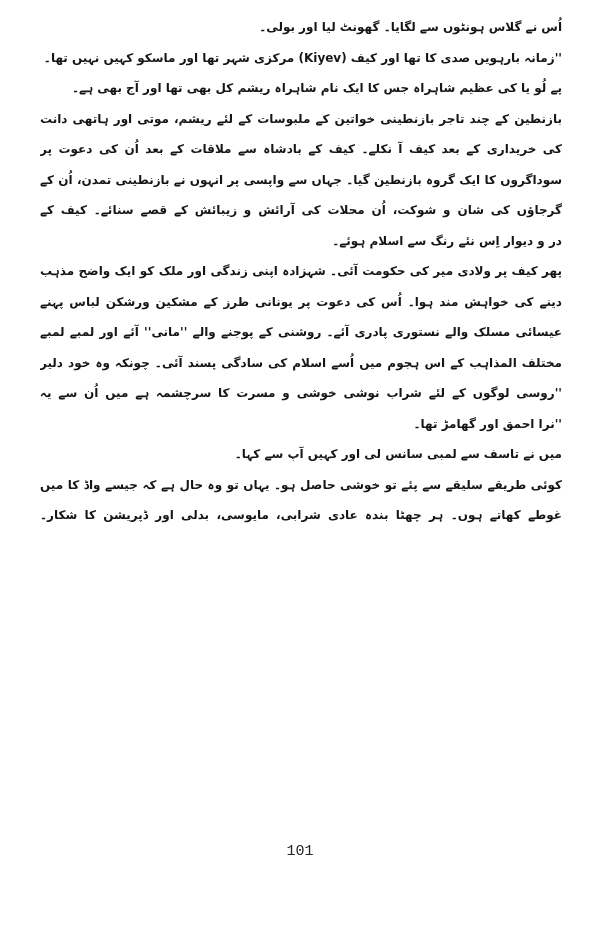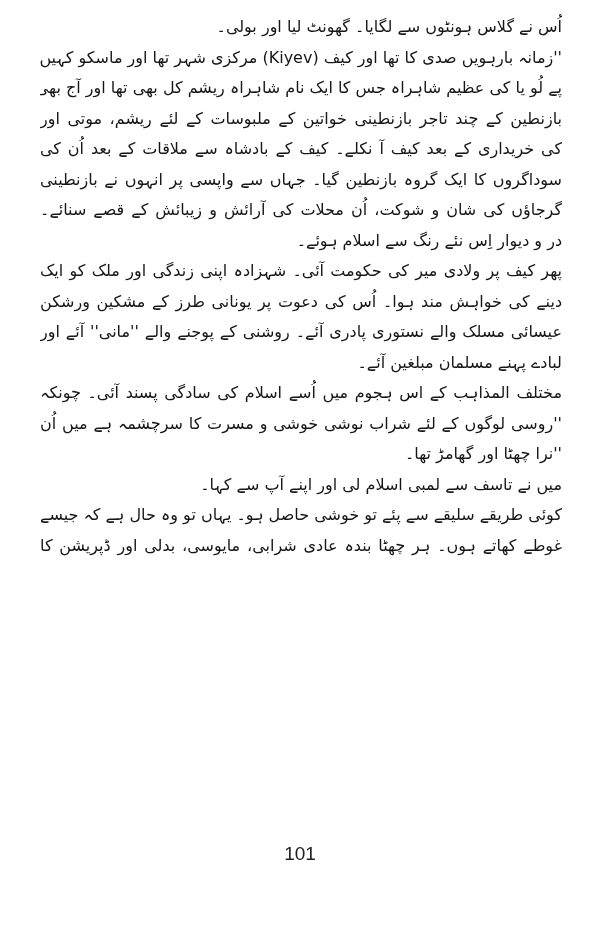--- a/index.html
+++ b/index.html
@@ -22,63 +22,63 @@
     position: absolute;
     top: 12px;
     right: 38px;
     left: 40px;
     direction: rtl;
   }
   .line {
     direction: rtl;
     unicode-bidi: embed;
     text-align: right;
-    font-size: 16px;
+    font-size: 12px;
     line-height: 30.5px;
     height: 30.5px;
     white-space: nowrap;
     overflow: hidden;
     letter-spacing: 0;
+    font-weight: bold;
   }
   
   .line.j {
     white-space: normal;
     text-align: justify;
     text-align-last: justify;
   }
   .page-number {
     position: absolute;
     top: 843px;
     left: 0;
     right: 0;
     text-align: center;
     direction: ltr;
-    font-size: 19px;
+    font-size: 15px;
     color: #222222;
-    font-family: Liberation Sans, sans-serif;
+    font-family: Liberation Mono, monospace;
   }
 </style>
 </head>
 <body>
 
 <div class="page">
   <div class="text-block">
     <div class="line">اُس نے گلاس ہونٹوں سے لگایا۔ گھونٹ لیا اور بولی۔</div>
     <div class="line">''زمانہ بارہویں صدی کا تھا اور کیف (Kiyev) مرکزی شہر تھا اور ماسکو کہیں نہیں تھا۔</div>
     <div class="line">پے لُو یا کی عظیم شاہراہ جس کا ایک نام شاہراہ ریشم کل بھی تھا اور آج بھی ہے۔</div>
     <div class="line j">بازنطین کے چند تاجر بازنطینی خواتین کے ملبوسات کے لئے ریشم، موتی اور ہاتھی دانت</div>
     <div class="line j">کی خریداری کے بعد کیف آ نکلے۔ کیف کے بادشاہ سے ملاقات کے بعد اُن کی دعوت پر</div>
     <div class="line j">سوداگروں کا ایک گروہ بازنطین گیا۔ جہاں سے واپسی پر انہوں نے بازنطینی تمدن، اُن کے</div>
     <div class="line j">گرجاؤں کی شان و شوکت، اُن محلات کی آرائش و زیبائش کے قصے سنائے۔ کیف کے</div>
     <div class="line">در و دیوار اِس نئے رنگ سے اسلام ہوئے۔</div>
     <div class="line j">پھر کیف پر ولادی میر کی حکومت آئی۔ شہزادہ اپنی زندگی اور ملک کو ایک واضح مذہب</div>
     <div class="line j">دینے کی خواہش مند ہوا۔ اُس کی دعوت پر یونانی طرز کے مشکین ورشکن لباس پہنے بدھ آئے۔</div>
     <div class="line j">عیسائی مسلک والے نستوری پادری آئے۔ روشنی کے پوجنے والے ''مانی'' آئے اور لمبے لمبے</div>
-    <div class="line">لبادے پہنے مسلمان مبلغین آئے۔</div>
     <div class="line j">مختلف المذاہب کے اس ہجوم میں اُسے اسلام کی سادگی پسند آئی۔ چونکہ وہ خود دلیر اور</div>
     <div class="line j">''روسی لوگوں کے لئے شراب نوشی خوشی و مسرت کا سرچشمہ ہے میں اُن سے یہ خوشی</div>
-    <div class="line">''نرا چھٹا اور گھامڑ تھا۔</div>
-    <div class="line">میں نے تاسف سے لمبی اسلام لی اور اپنے آپ سے کہا۔</div>
+    <div class="line">''نرا احمق اور گھامڑ تھا۔</div>
+    <div class="line">میں نے تاسف سے لمبی سانس لی اور کہیں آپ سے کہا۔</div>
     <div class="line j">کوئی طریقے سلیقے سے پئے تو خوشی حاصل ہو۔ یہاں تو وہ حال ہے کہ جیسے واڈ کا میں</div>
     <div class="line j">غوطے کھاتے ہوں۔ ہر چھٹا بندہ عادی شرابی، مایوسی، بدلی اور ڈپریشن کا شکار۔ کمیونسٹ</div>
   </div>
   <div class="page-number">101</div>
 </div>
 
 </body></html>

